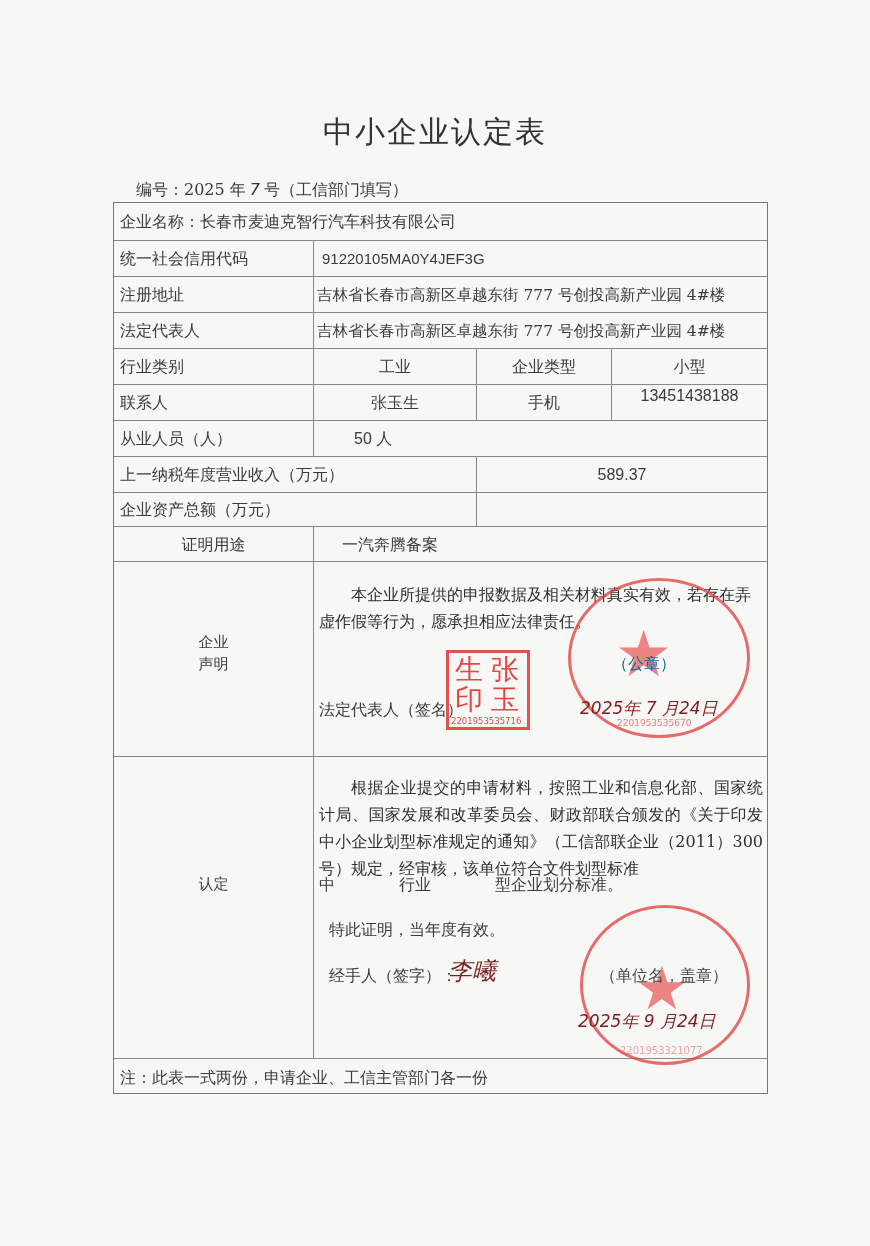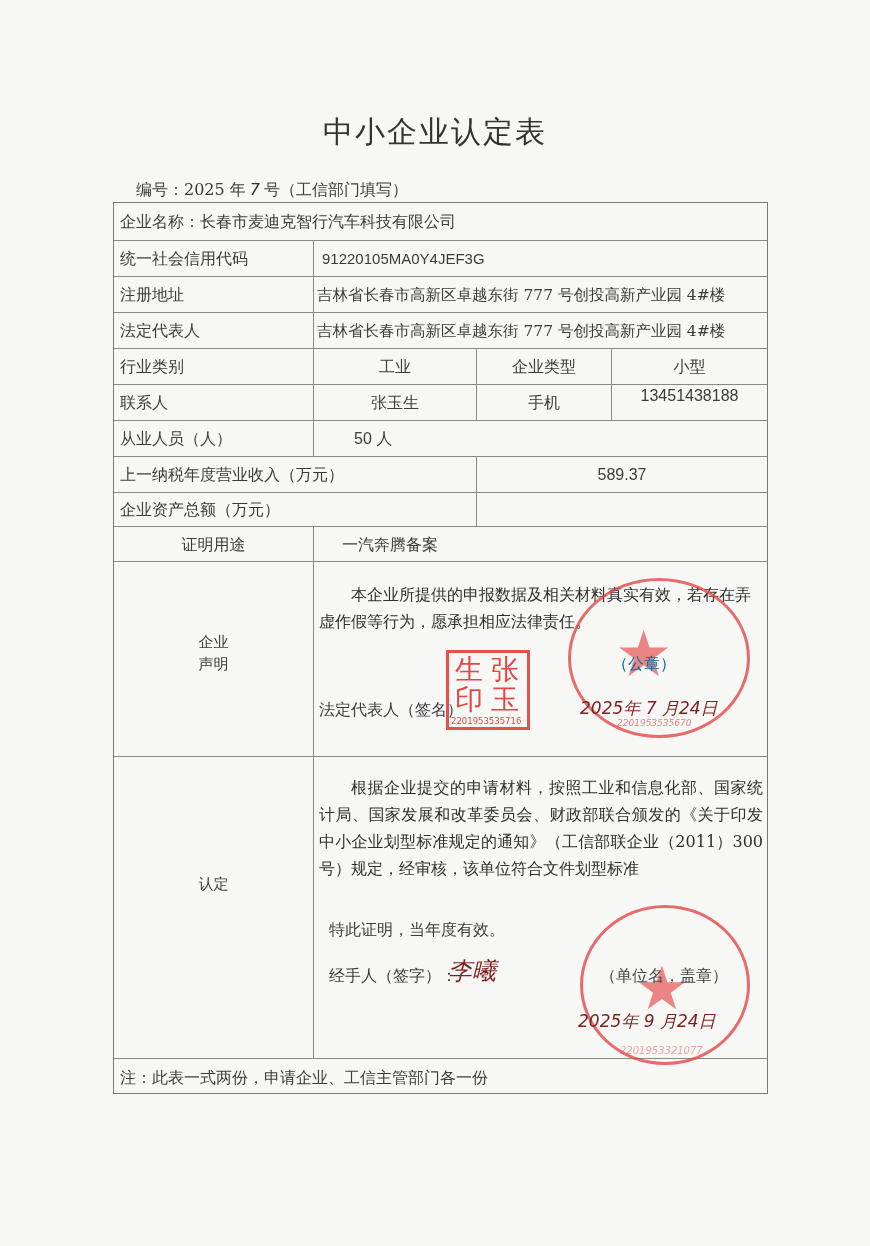--- a/index.html
+++ b/index.html
@@ -12,21 +12,21 @@
   .hl { position:absolute; left:0; height:1px; background:#888; }
   .vl { position:absolute; width:1px; background:#888; }
   .cell { position:absolute; font-size:16px; line-height:20px; white-space:nowrap; color:#3b3b3b;text-align:right; }
   .mono { font-family:"Liberation Sans",sans-serif; }
   .center { text-align:center; }
   .para { position:absolute; font-size:16px; line-height:27px; color:#2f2f2f; white-space:normal; }
   .seal-round { position:absolute; border-radius:50%; border:3px solid rgba(225,60,60,0.75); box-sizing:border-box; }
   .seal-sq { position:absolute; border:3px solid rgba(225,50,50,0.85); box-sizing:border-box; color:rgba(225,50,50,0.9);
              font-family:"DejaVu Sans",sans-serif; }
   .star { position:absolute; color:rgba(230,70,70,0.65); }
-  .seal-txt { position:absolute; color:rgba(225,60,60,0.65); font-family:"DejaVu Sans",sans-serif; white-space:nowrap;font-style:italic; }
+  .seal-txt { position:absolute; color:rgba(225,60,60,0.65); font-family:"DejaVu Sans",sans-serif; white-space:nowrap; }
   .handw { position:absolute; font-family:"DejaVu Sans",sans-serif; font-style:italic; color:#7f1d1d; white-space:nowrap; }
 </style>
 </head>
 <body>
 
 <div class="title">中小企业认定表</div>
 
 <div class="serial">
   <span>编号：2025 年</span><span class="hand">7</span><span>号（工信部门填写）</span>
 </div>
@@ -90,20 +90,21 @@
     <div>企业</div>
     <div>声明</div>
   </div>
   <div class="para" style="left:205px;top:378px;width:444px;text-indent:2em">本企业所提供的申报数据及相关材料真实有效，若存在弄虚作假等行为，愿承担相应法律责任。</div>
   <div class="cell" style="left:205px;top:497px">法定代表人（签名）</div>
 
   <div class="cell center" style="left:0;width:199px;top:670px;line-height:22px;font-size:15px">
     <div>认定</div>
   </div>
   <div class="para" style="left:205px;top:571px;width:444px;text-indent:2em;text-align:justify">根据企业提交的申请材料，按照工业和信息化部、国家统计局、国家发展和改革委员会、财政部联合颁发的《关于印发中小企业划型标准规定的通知》（工信部联企业（2011）300 号）规定，经审核，该单位符合文件划型标准</div>
+  <div class="cell" style="left:205px;top:672px;white-space:pre">中　　　　行业　　　　型企业划分标准。</div>
   <div class="cell" style="left:215px;top:717px">特此证明，当年度有效。</div>
   <div class="cell" style="left:215px;top:763px">经手人（签字）：</div>
 
   <div class="cell" style="left:6px;top:865px">注：此表一式两份，申请企业、工信主管部门各一份</div>
 </div>
 
 <div class="seal-sq" style="left:446px;top:650px;width:84px;height:80px">
   <span style="position:absolute;left:42px;top:2px;font-size:28px;line-height:30px">张</span>
   <span style="position:absolute;left:42px;top:32px;font-size:28px;line-height:30px">玉</span>
   <span style="position:absolute;left:6px;top:2px;font-size:28px;line-height:30px">生</span>

